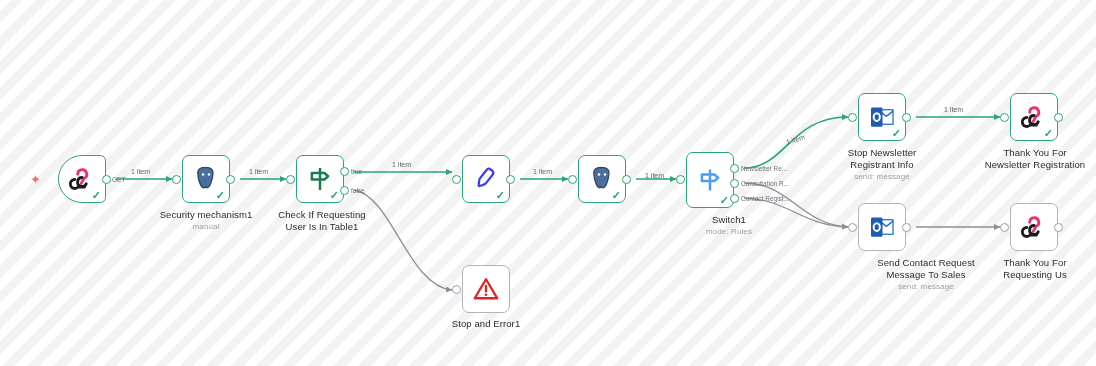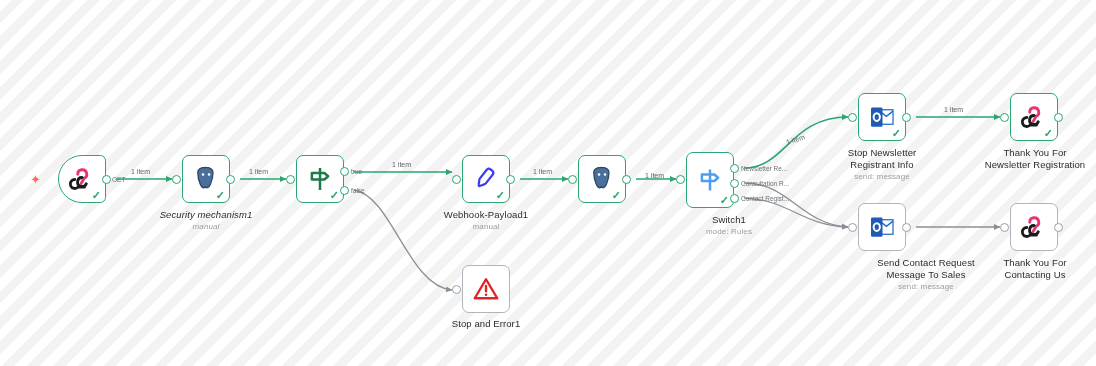--- a/index.html
+++ b/index.html
@@ -90,50 +90,50 @@
   <div class="node ok" style="left:182px;top:155px;width:48px;height:48px;">
     <svg class="glyph" viewBox="0 0 24 24">
       <path d="M12 2.6c-4 0-6.6 1.6-6.6 4.2 0 3 .7 6.4 2 9.3.8 1.8 1.8 3 2.8 3 .7 0 1-.5 1.2-1.3.2.8.6 1.3 1.3 1.3 1.1 0 2.2-1.3 3-3.2 1.2-2.8 1.9-6.1 1.9-9.1 0-2.6-2.6-4.2-6.6-4.2z" fill="#4a6f9c" stroke="#2d4765" stroke-width="1"></path>
       <circle cx="9.6" cy="8.4" r="1" fill="#fff"></circle>
       <circle cx="14.4" cy="8.4" r="1" fill="#fff"></circle>
     </svg>
     <span class="tick">✓</span>
   </div>
   <div class="port ok" style="left:172px;top:175px;"></div>
   <div class="port ok" style="left:226px;top:175px;"></div>
-  <div class="caption" style="left:146px;top:209px;width:120px;font-style:italic;">
+  <div class="caption" style="left:146px;top:209px;width:120px;">
     <span>Security mechanism1</span>
     <span class="sub">manual</span>
   </div>
 
   <div class="node ok" style="left:296px;top:155px;width:48px;height:48px;">
     <svg class="glyph" viewBox="0 0 24 24">
       <path d="M12 3.2v17.6" stroke="#1c7a4d" stroke-width="2" fill="none"></path>
       <path d="M5.5 7.2h10l3 2.6-3 2.6h-10z" fill="none" stroke="#1c7a4d" stroke-width="2" stroke-linejoin="round"></path>
     </svg>
     <span class="tick">✓</span>
   </div>
   <div class="port ok" style="left:286px;top:175px;"></div>
   <div class="port ok" style="left:340px;top:167px;"></div>
   <div class="port ok" style="left:340px;top:186px;"></div>
   <div class="portlabel" style="left:351px;top:168px;">true</div>
   <div class="portlabel" style="left:351px;top:187px;">false</div>
+  <div class="caption" style="left:262px;top:209px;width:120px;">
+    <span>Check If Requesting</span><br>
+    <span>User Is In Table1</span>
+  </div>
 
   <div class="node ok" style="left:462px;top:155px;width:48px;height:48px;">
     <svg class="glyph" viewBox="0 0 24 24">
       <path d="M15.6 4.4c-.9-.9-2.2-.8-3 .2L7.3 11.3c-.4.5-.6 1-.7 1.6l-.5 3.9c-.1.6.4 1 .9.8l3.6-1.3c.6-.2 1-.5 1.4-1l5.3-6.7c.8-1 .7-2.3-.2-3.2z" fill="none" stroke="#3d3df0" stroke-width="1.8" stroke-linejoin="round"></path>
     </svg>
     <span class="tick">✓</span>
   </div>
   <div class="port ok" style="left:452px;top:175px;"></div>
   <div class="port ok" style="left:506px;top:175px;"></div>
-  <div class="caption" style="left:426px;top:209px;width:120px;">
-    <span>Webhook-Payload1</span>
-    <span class="sub">manual</span>
-  </div>
 
   <div class="node ok" style="left:578px;top:155px;width:48px;height:48px;">
     <svg class="glyph" viewBox="0 0 24 24">
       <path d="M12 2.6c-4 0-6.6 1.6-6.6 4.2 0 3 .7 6.4 2 9.3.8 1.8 1.8 3 2.8 3 .7 0 1-.5 1.2-1.3.2.8.6 1.3 1.3 1.3 1.1 0 2.2-1.3 3-3.2 1.2-2.8 1.9-6.1 1.9-9.1 0-2.6-2.6-4.2-6.6-4.2z" fill="#4a6f9c" stroke="#2d4765" stroke-width="1"></path>
       <circle cx="9.6" cy="8.4" r="1" fill="#fff"></circle>
       <circle cx="14.4" cy="8.4" r="1" fill="#fff"></circle>
     </svg>
     <span class="tick">✓</span>
   </div>
   <div class="port ok" style="left:568px;top:175px;"></div>
@@ -222,21 +222,21 @@
     <svg class="glyph" viewBox="0 0 24 24">
       <path d="M8.6 8.2a3.6 3.6 0 1 1 5 3.3l-2.2 4" fill="none" stroke="#e8356d" stroke-width="2.3" stroke-linecap="round"></path>
       <path d="M15.4 15.8a3.6 3.6 0 1 1-3.4-5" fill="none" stroke="#1b1b1b" stroke-width="2.3" stroke-linecap="round"></path>
       <path d="M6.2 12.4a3.6 3.6 0 1 0 2.6 6.1h5.1" fill="none" stroke="#1b1b1b" stroke-width="2.3" stroke-linecap="round"></path>
     </svg>
   </div>
   <div class="port" style="left:1000px;top:223px;"></div>
   <div class="port" style="left:1054px;top:223px;"></div>
   <div class="caption" style="left:974px;top:257px;width:122px;">
     <span>Thank You For</span><br>
-    <span>Contacting Us</span>
+    <span>Requesting Us</span>
   </div>
 
   <div class="wirelabel" style="left:131px;top:168px;">1 item</div>
   <div class="wirelabel" style="left:249px;top:168px;">1 item</div>
   <div class="wirelabel" style="left:392px;top:161px;">1 item</div>
   <div class="wirelabel" style="left:533px;top:168px;">1 item</div>
   <div class="wirelabel" style="left:645px;top:172px;">1 item</div>
   <div class="wirelabel" style="left:786px;top:136px;transform:rotate(-17deg);">1 item</div>
   <div class="wirelabel" style="left:944px;top:106px;">1 item</div>
 

